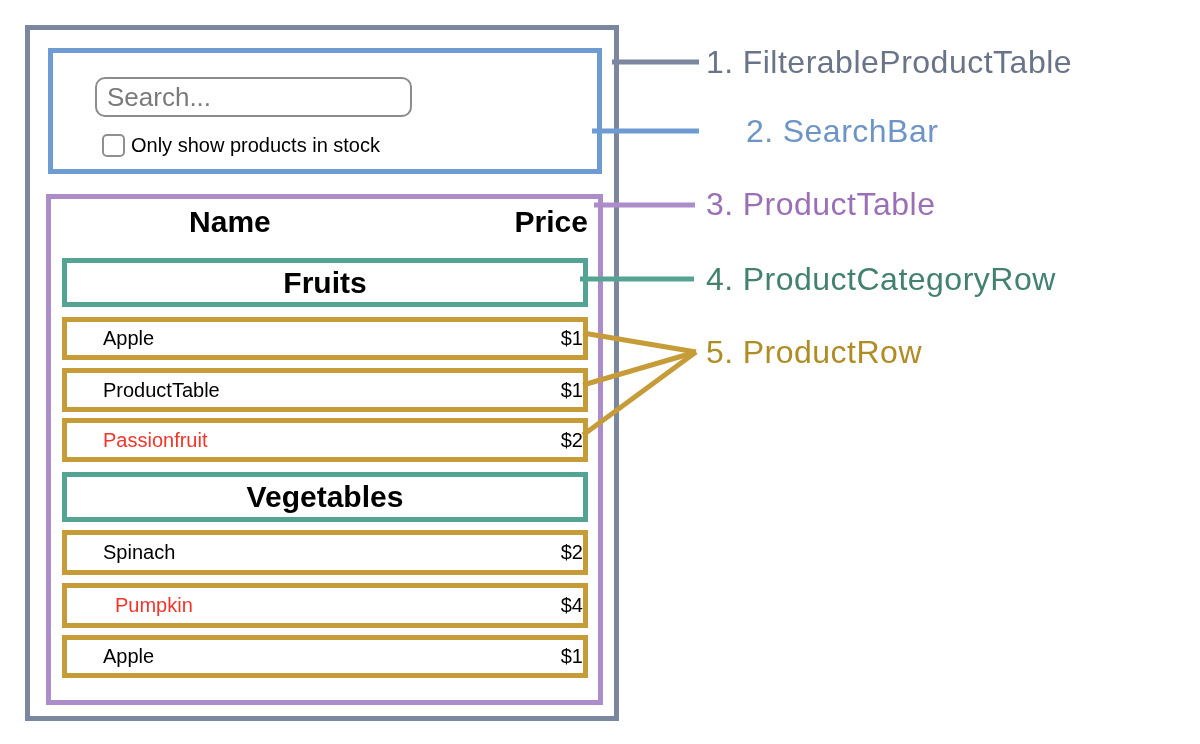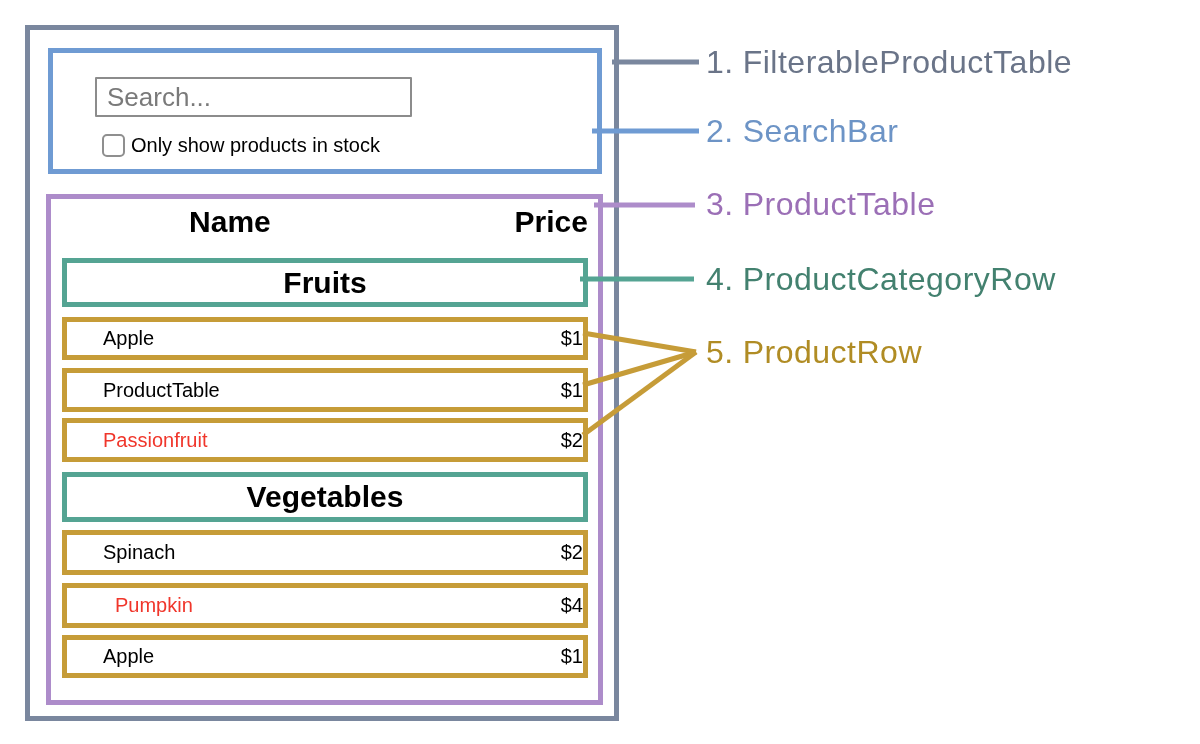--- a/index.html
+++ b/index.html
@@ -10,21 +10,21 @@
   }
   .box{position:absolute;box-sizing:border-box;background:#fff;}
   
   #outer-box{left:25px;top:25px;width:594px;height:696px;border:5px solid var(--outline);}
   #searchbar-box{left:43px;top:43px;width:554px;height:126px;border:5px solid var(--searchbar);}
   #producttable-box{left:41px;top:189px;width:557px;height:511px;border:5px solid var(--product_table);}
 
   
   #search-input{
     position:absolute;left:42px;top:24px;width:317px;height:40px;box-sizing:border-box;
-    border:2px solid #8c8c8c;border-radius:1px;font-size:26px;color:#222;
+    border:2px solid #8c8c8c;border-radius:10px;font-size:26px;color:#222;
     padding:0 10px;font-family:"Liberation Sans","DejaVu Sans",sans-serif;outline:none;
   }
   #search-input::placeholder{color:#7a7a7a;opacity:1;}
   .checkbox-row{position:absolute;left:49px;top:81px;display:flex;align-items:center;}
   .checkbox{
     width:23px;height:23px;box-sizing:border-box;border:2px solid #8f8f8f;border-radius:5px;
     background:#fff;flex:0 0 auto;
   }
   .checkbox-label{margin-left:6px;font-size:20px;color:#000;white-space:nowrap;}
 
@@ -42,21 +42,21 @@
   .price-cell{text-align:right;}
   .red{color:var(--out_of_stock);}
 
   
   #connectors{position:absolute;left:0;top:0;width:1200px;height:744px;pointer-events:none;z-index:5;}
 
   
   .legend-label{position:absolute;left:706px;font-size:32px;letter-spacing:.5px;white-space:nowrap;z-index:6;}
   .legend-label .num{margin-right:9px;}
   #legend-1{top:44px;color:var(--label_1);}
-  #legend-2{top:113px;color:var(--label_2);}
+  #legend-2{top:113px;color:var(--label_2);margin-left:40px;}
   #legend-3{top:186px;color:var(--label_3);}
   #legend-4{top:261px;color:var(--label_4);}
   #legend-5{top:334px;color:var(--label_5);}
 </style>
 </head>
 <body>
 
 <div class="box" id="outer-box">
 
   <div class="box" id="searchbar-box" style="left:18px;top:18px;">

